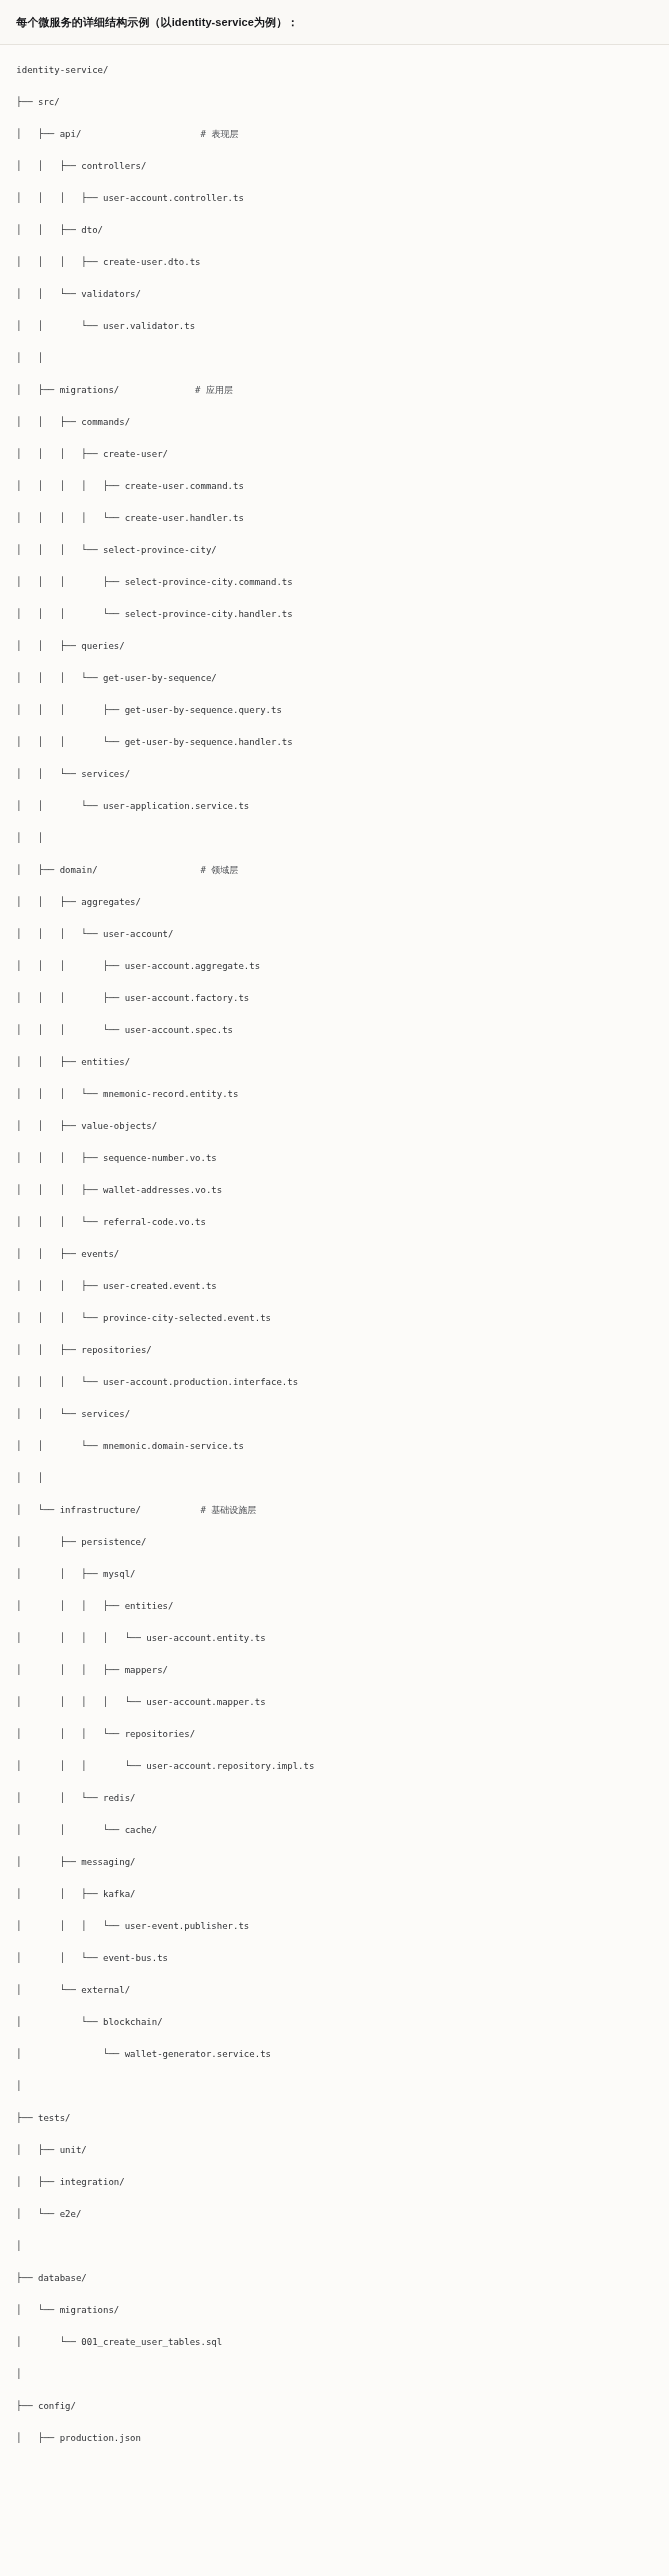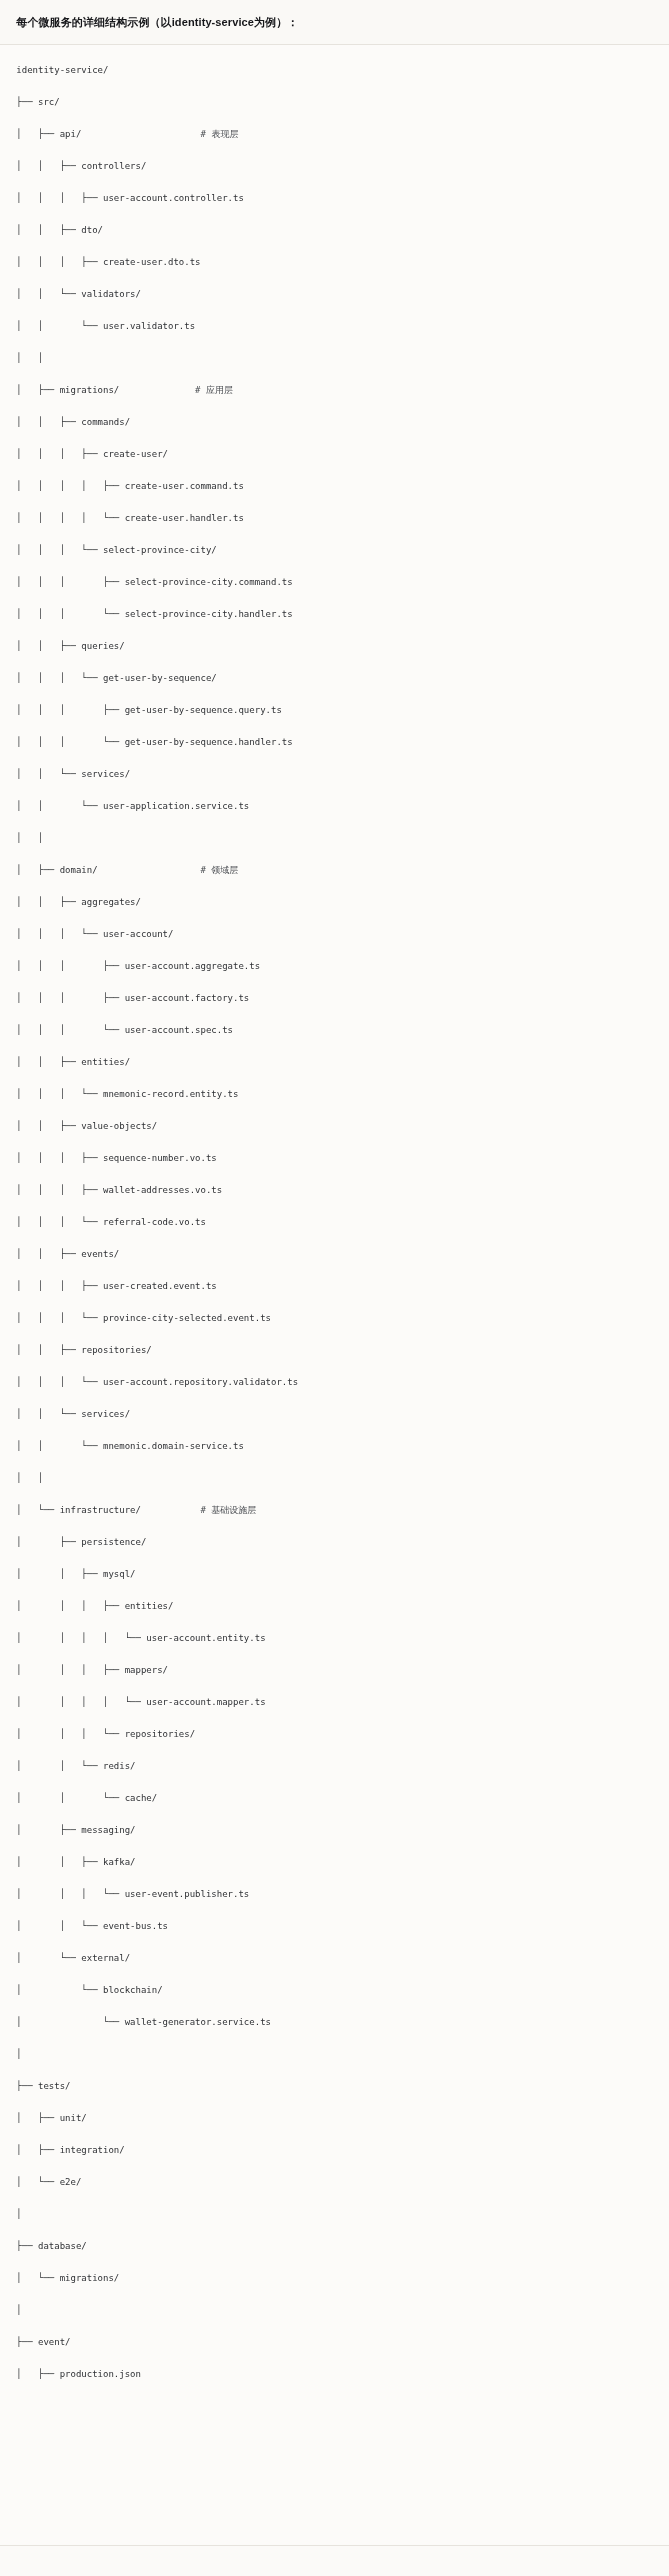--- a/index.html
+++ b/index.html
@@ -104,51 +104,53 @@
 <span class="tree-row"><span class="tree-path">│   │   ├── entities/</span></span>
 <span class="tree-row"><span class="tree-path">│   │   │   └── mnemonic-record.entity.ts</span></span>
 <span class="tree-row"><span class="tree-path">│   │   ├── value-objects/</span></span>
 <span class="tree-row"><span class="tree-path">│   │   │   ├── sequence-number.vo.ts</span></span>
 <span class="tree-row"><span class="tree-path">│   │   │   ├── wallet-addresses.vo.ts</span></span>
 <span class="tree-row"><span class="tree-path">│   │   │   └── referral-code.vo.ts</span></span>
 <span class="tree-row"><span class="tree-path">│   │   ├── events/</span></span>
 <span class="tree-row"><span class="tree-path">│   │   │   ├── user-created.event.ts</span></span>
 <span class="tree-row"><span class="tree-path">│   │   │   └── province-city-selected.event.ts</span></span>
 <span class="tree-row"><span class="tree-path">│   │   ├── repositories/</span></span>
-<span class="tree-row"><span class="tree-path">│   │   │   └── user-account.repository.validator.ts</span></span>
+<span class="tree-row"><span class="tree-path">│   │   │   └── user-account.production.interface.ts</span></span>
 <span class="tree-row"><span class="tree-path">│   │   └── services/</span></span>
 <span class="tree-row"><span class="tree-path">│   │       └── mnemonic.domain-service.ts</span></span>
 <span class="tree-row"><span class="tree-path">│   │</span></span>
 <span class="tree-row"><span class="tree-path">│   └── infrastructure/</span><span>           </span><span class="tree-comment"># 基础设施层</span></span>
 <span class="tree-row"><span class="tree-path">│       ├── persistence/</span></span>
 <span class="tree-row"><span class="tree-path">│       │   ├── mysql/</span></span>
 <span class="tree-row"><span class="tree-path">│       │   │   ├── entities/</span></span>
 <span class="tree-row"><span class="tree-path">│       │   │   │   └── user-account.entity.ts</span></span>
 <span class="tree-row"><span class="tree-path">│       │   │   ├── mappers/</span></span>
 <span class="tree-row"><span class="tree-path">│       │   │   │   └── user-account.mapper.ts</span></span>
 <span class="tree-row"><span class="tree-path">│       │   │   └── repositories/</span></span>
+<span class="tree-row"><span class="tree-path">│       │   │       └── user-account.repository.impl.ts</span></span>
 <span class="tree-row"><span class="tree-path">│       │   └── redis/</span></span>
 <span class="tree-row"><span class="tree-path">│       │       └── cache/</span></span>
 <span class="tree-row"><span class="tree-path">│       ├── messaging/</span></span>
 <span class="tree-row"><span class="tree-path">│       │   ├── kafka/</span></span>
 <span class="tree-row"><span class="tree-path">│       │   │   └── user-event.publisher.ts</span></span>
 <span class="tree-row"><span class="tree-path">│       │   └── event-bus.ts</span></span>
 <span class="tree-row"><span class="tree-path">│       └── external/</span></span>
 <span class="tree-row"><span class="tree-path">│           └── blockchain/</span></span>
 <span class="tree-row"><span class="tree-path">│               └── wallet-generator.service.ts</span></span>
 <span class="tree-row"><span class="tree-path">│</span></span>
 <span class="tree-row"><span class="tree-path">├── tests/</span></span>
 <span class="tree-row"><span class="tree-path">│   ├── unit/</span></span>
 <span class="tree-row"><span class="tree-path">│   ├── integration/</span></span>
 <span class="tree-row"><span class="tree-path">│   └── e2e/</span></span>
 <span class="tree-row"><span class="tree-path">│</span></span>
 <span class="tree-row"><span class="tree-path">├── database/</span></span>
 <span class="tree-row"><span class="tree-path">│   └── migrations/</span></span>
+<span class="tree-row"><span class="tree-path">│       └── 001_create_user_tables.sql</span></span>
 <span class="tree-row"><span class="tree-path">│</span></span>
-<span class="tree-row"><span class="tree-path">├── event/</span></span>
+<span class="tree-row"><span class="tree-path">├── config/</span></span>
 <span class="tree-row"><span class="tree-path">│   ├── production.json</span></span>
 
 
 
 
 
 
 
 
 </pre>

